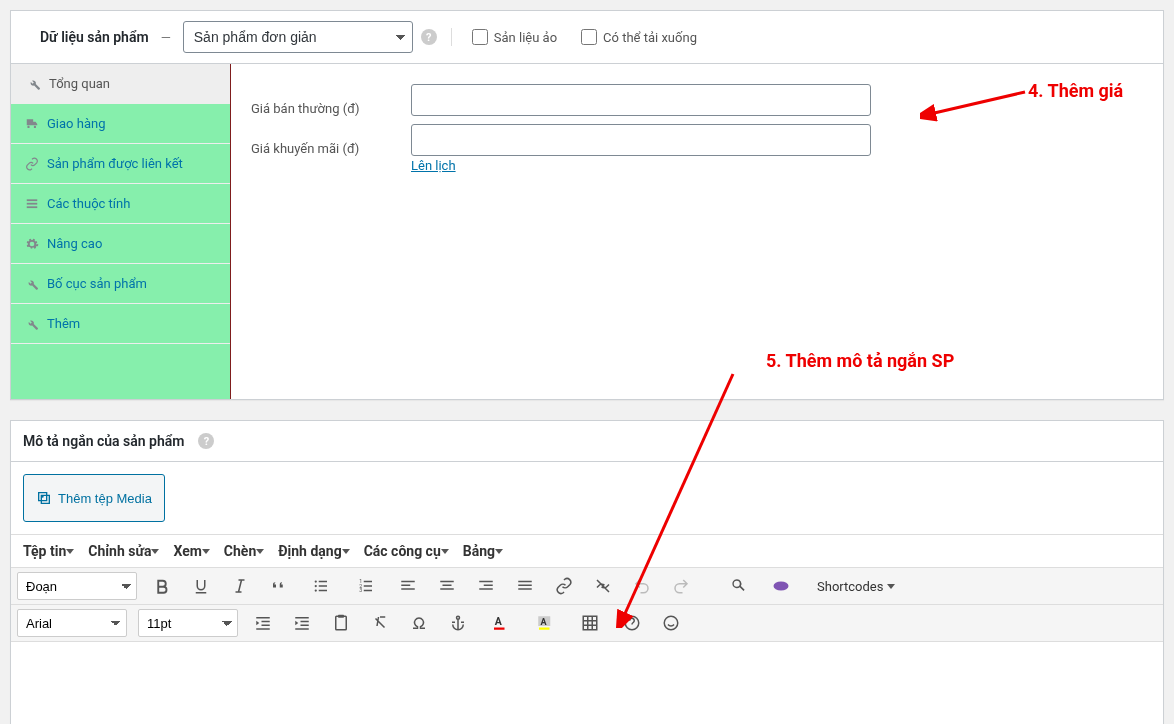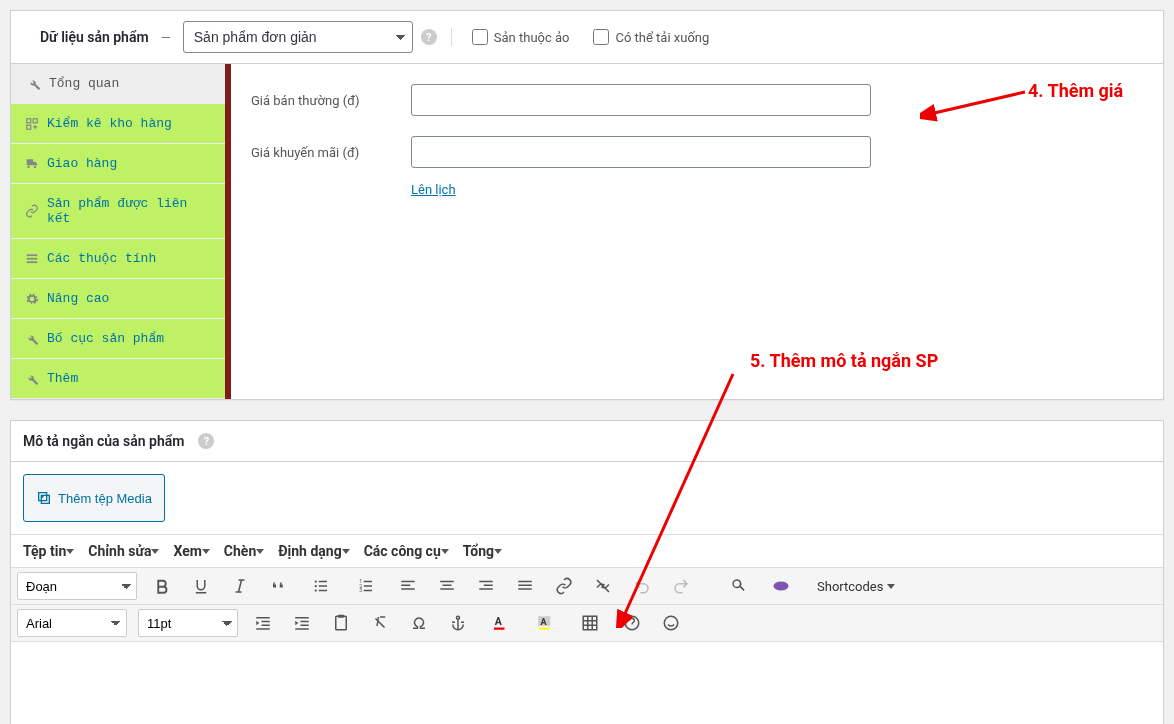--- a/index.html
+++ b/index.html
@@ -13,27 +13,27 @@
 
 select.product-type { height: 32px; border: 1px solid #7e8993; border-radius: 3px; padding: 0 28px 0 10px; font-size: 14px; background: #fff; min-width: 230px; color: #32373c; appearance:none; -webkit-appearance:none; background-image: linear-gradient(45deg, transparent 50%, #555 50%), linear-gradient(135deg, #555 50%, transparent 50%); background-position: right 12px center, right 7px center; background-size: 5px 5px, 5px 5px; background-repeat: no-repeat; }
 
 .help-icon { width:16px; height:16px; border-radius:50%; background:#ccc; color:#fff; font-size:11px; display:inline-flex; align-items:center; justify-content:center; font-weight:bold; }
 .sep-vert { width:1px; height:18px; background:#ddd; margin:0 6px; }
 
 .checkbox-wrap { display:flex; align-items:center; gap:6px; margin:0 10px 0 6px; color:#555; }
 .checkbox-wrap input { width:16px; height:16px; }
 
 .panel-body { display:flex; min-height:335px; }
-.tabs { width:220px; border-right:6px solid #7f1d1d; background:#bef264;font-family:Liberation Mono, monospace; }
+.tabs { width:220px; border-right:1px solid #7f1d1d; background:#86efac; }
 .tab { padding:12px 14px; border-bottom:1px solid #eee; display:flex; align-items:center; gap:8px; cursor:pointer; color:#0073aa; font-size:13px; }
 .tab.active { background:#eee; border-left:2px solid transparent; color:#555; }
 .tab .ticon { width:14px; height:14px; color:#82878c; display:inline-flex; }
 
 .fields { flex:1; padding:20px 20px; }
-.form-row { display:flex; align-items:center; margin-bottom:20px; }
+.form-row { display:flex; align-items:flex-end; margin-bottom:8px; }
 .form-row label { width:160px; color:#555; font-size:13px; }
 .form-row input[type=text] { width:460px; height:32px; border:1px solid #7e8993; border-radius:3px; padding:0 8px; font-size:14px; }
 .schedule-link { display:block; margin-left:160px; color:#0073aa; text-decoration:underline; cursor:pointer; font-size:13px; margin-top:-6px; }
 
 .desc-section .postbox-header { padding:12px;text-align:center; }
 .desc-section h2 { font-size:14px; font-weight:600; }
 
 .media-btn { margin:12px; border:1px solid #0071a1; background:#f3f5f6; color:#0071a1; height:48px; border-radius:3px; padding:0 12px; font-size:13px; display:inline-flex; align-items:center; gap:6px; cursor:pointer; }
 
 .menubar { border-top:1px solid #ddd; padding:8px 12px; display:flex; gap:14px; flex-wrap:wrap; font-size:14px; color:#333; }
@@ -62,48 +62,37 @@
   <div class="postbox-header">
     <h2>Dữ liệu sản phẩm</h2>
     <span class="dash">—</span>
     <select class="product-type">
       <option>Sản phẩm đơn giản</option>
     </select>
     <span class="help-icon">?</span>
     <span class="sep-vert"></span>
     <label class="checkbox-wrap">
       <input type="checkbox" style="">
-      <span>Sản thuộc ảo</span>
+      <span>Sản liệu ảo</span>
     </label>
     <label class="checkbox-wrap">
       <input type="checkbox" style="">
       <span>Có thể tải xuống</span>
     </label>
   </div>
 
   <div class="panel-body">
     <div class="tabs">
       <div class="tab active">
         <span class="ticon">
               <svg viewBox="0 0 24 24" fill="currentColor">
                 <path d="M22 19l-7-7c.6-1.6.2-3.5-1.1-4.8-1.4-1.4-3.5-1.7-5.2-.9l3 3-2.1 2.1-3-3c-.8 1.7-.5 3.8.9 5.2 1.3 1.3 3.2 1.7 4.8 1.1l7 7c.4.4 1 .4 1.4 0l1.3-1.3c.4-.4.4-1 0-1.4z"></path>
               </svg>
             </span>
         <span>Tổng quan</span>
-      </div>
-      <div class="tab">
-        <span class="ticon">
-              <svg viewBox="0 0 24 24" fill="none" stroke="currentColor" stroke-width="2">
-                <rect x="3" y="3" width="7" height="7"></rect>
-                <rect x="14" y="3" width="7" height="7"></rect>
-                <rect x="3" y="14" width="7" height="7"></rect>
-                <path d="M14 17h7M17.5 14v7"></path>
-              </svg>
-            </span>
-        <span>Kiểm kê kho hàng</span>
       </div>
       <div class="tab">
         <span class="ticon">
               <svg viewBox="0 0 24 24" fill="currentColor">
                 <path d="M3 4h11v10H3zM14 8h4l3 4v2h-7zM6 19a2 2 0 100-4 2 2 0 000 4zm11 0a2 2 0 100-4 2 2 0 000 4z"></path>
               </svg>
             </span>
         <span>Giao hàng</span>
       </div>
       <div class="tab">
@@ -197,21 +186,21 @@
         </span>
     <span class="mitem">
           <span>Định dạng</span>
           <span class="caret"></span>
         </span>
     <span class="mitem">
           <span>Các công cụ</span>
           <span class="caret"></span>
         </span>
     <span class="mitem">
-          <span>Tổng</span>
+          <span>Bảng</span>
           <span class="caret"></span>
         </span>
   </div>
 
   <div class="toolbar">
     <select class="tb-select"><option>Đoạn</option></select>
     <span class="tb-btn">
           <svg viewBox="0 0 24 24">
             <path d="M7 5h6a4 4 0 010 8H7zM7 13h7a4 4 0 010 8H7z" fill="none" stroke="currentColor" stroke-width="2.5"></path>
           </svg>
@@ -398,21 +387,21 @@
 <div class="annot" style="left:1028px; top:80px;">4. Thêm giá</div>
 <svg class="arrow-svg" style="left:920px; top:86px;" width="110" height="40">
   <defs>
         <marker id="ah1" markerWidth="10" markerHeight="10" refX="2" refY="3" orient="auto">
           <path d="M0,0 L0,6 L8,3 z" fill="#e00"></path>
         </marker>
       </defs>
   <line x1="105" y1="6" x2="10" y2="28" stroke="#e00" stroke-width="3" marker-end="url(#ah1)"></line>
 </svg>
 
-<div class="annot" style="left:750px; top:350px;">5. Thêm mô tả ngắn SP</div>
+<div class="annot" style="left:766px; top:350px;">5. Thêm mô tả ngắn SP</div>
 <svg class="arrow-svg" style="left:608px; top:368px;" width="140" height="260">
   <defs>
         <marker id="ah2" markerWidth="10" markerHeight="10" refX="2" refY="3" orient="auto">
           <path d="M0,0 L0,6 L8,3 z" fill="#e00"></path>
         </marker>
       </defs>
   <line x1="125" y1="6" x2="15" y2="250" stroke="#e00" stroke-width="3" marker-end="url(#ah2)"></line>
 </svg>
 
 </div>

